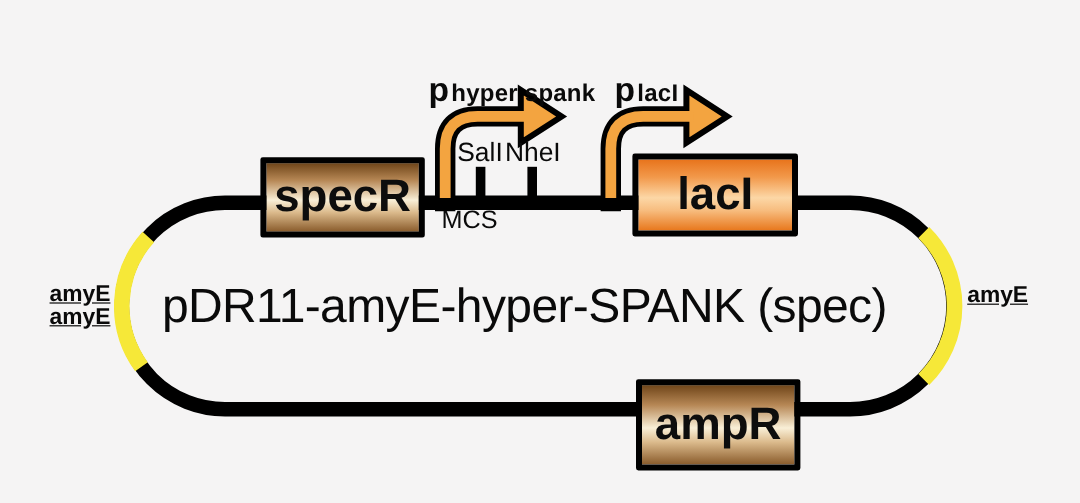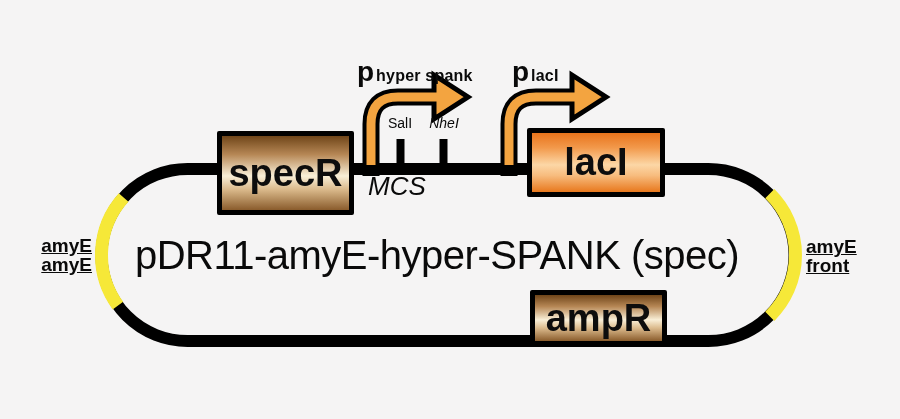--- a/index.html
+++ b/index.html
@@ -44,29 +44,29 @@
   }
   
   .part-id{left:507px;top:199px;font-size:27px;line-height:1;}
 
   
   .promoter{
     display:flex;align-items:baseline;gap:2px;
     font-weight:700;line-height:1;
   }
   .promoter .psym{font-size:28px;line-height:1;}
-  .promoter .pname{font-size:16px;line-height:1;letter-spacing:0.2px;margin-top:35px;}
+  .promoter .pname{font-size:20px;line-height:1;letter-spacing:0.2px;margin-top:35px;}
   .promoter-1{left:357px;top:33px;}
   .promoter-2{left:512px;top:33px;}
 
   
-  .site{font-size:14px;line-height:1;transform:translateX(-50%);}
+  .site{font-size:22px;line-height:1;transform:translateX(-50%);}
   .site-1{left:400px;top:116px;}
-  .site-2{left:444px;top:116px;font-style:italic;}
-  .mcs{left:368px;top:173px;font-size:26px;line-height:1;font-style:italic;}
+  .site-2{left:444px;top:116px;}
+  .mcs{left:368px;top:173px;font-size:21px;line-height:1;}
 
   
   .arm{
     font-weight:700;font-size:19px;line-height:19px;text-decoration:underline;
   }
   .arm-back{left:20px;top:236px;width:72px;text-align:right;}
   .arm-front{left:806px;top:237px;width:80px;text-align:left;}
 </style>
 </head>
 <body>
@@ -88,29 +88,29 @@
 
     <path d="M 509 176 V 124 Q 509 97 536 97 H 575" fill="none" stroke="#000000" stroke-width="17"></path>
 
     <polygon points="434,75 468,97 434,119" fill="#f3a440" stroke="#000000" stroke-width="5" stroke-linejoin="miter"></polygon>
     <polygon points="572,75 606,97 572,119" fill="#f3a440" stroke="#000000" stroke-width="5" stroke-linejoin="miter"></polygon>
 
     <path d="M 371 165 V 124 Q 371 97 398 97 H 440" fill="none" stroke="#f3a440" stroke-width="9"></path>
     <path d="M 509 165 V 124 Q 509 97 536 97 H 578" fill="none" stroke="#f3a440" stroke-width="9"></path>
   </svg>
 
-  <div class="gene gene-tan" style="left:217px;top:131px;width:137px;height:84px;">
+  <div class="gene gene-tan" style="left:217px;top:131px;width:137px;height:67px;">
     <span>specR</span>
   </div>
 
   <div class="gene gene-orange" style="left:527px;top:128px;width:138px;height:69px;">
     <span>lacI</span>
   </div>
 
-  <div class="gene gene-tan" style="left:530px;top:290px;width:137px;height:56px;">
+  <div class="gene gene-tan" style="left:530px;top:316px;width:137px;height:76px;">
     <span>ampR</span>
   </div>
 
   <div class="abs promoter promoter-1">
     <span class="psym">p</span>
     <span class="pname">hyper spank</span>
   </div>
   <div class="abs promoter promoter-2">
     <span class="psym">p</span>
     <span class="pname">lacI</span>
@@ -123,16 +123,15 @@
 
 
   <div class="abs title">pDR11-amyE-hyper-SPANK (spec)</div>
 
   <div class="abs arm arm-back">
     <div>amyE</div>
     <div>amyE</div>
   </div>
   <div class="abs arm arm-front">
     <div>amyE</div>
-    <div>front</div>
   </div>
 
 </div>
 
 </body></html>

